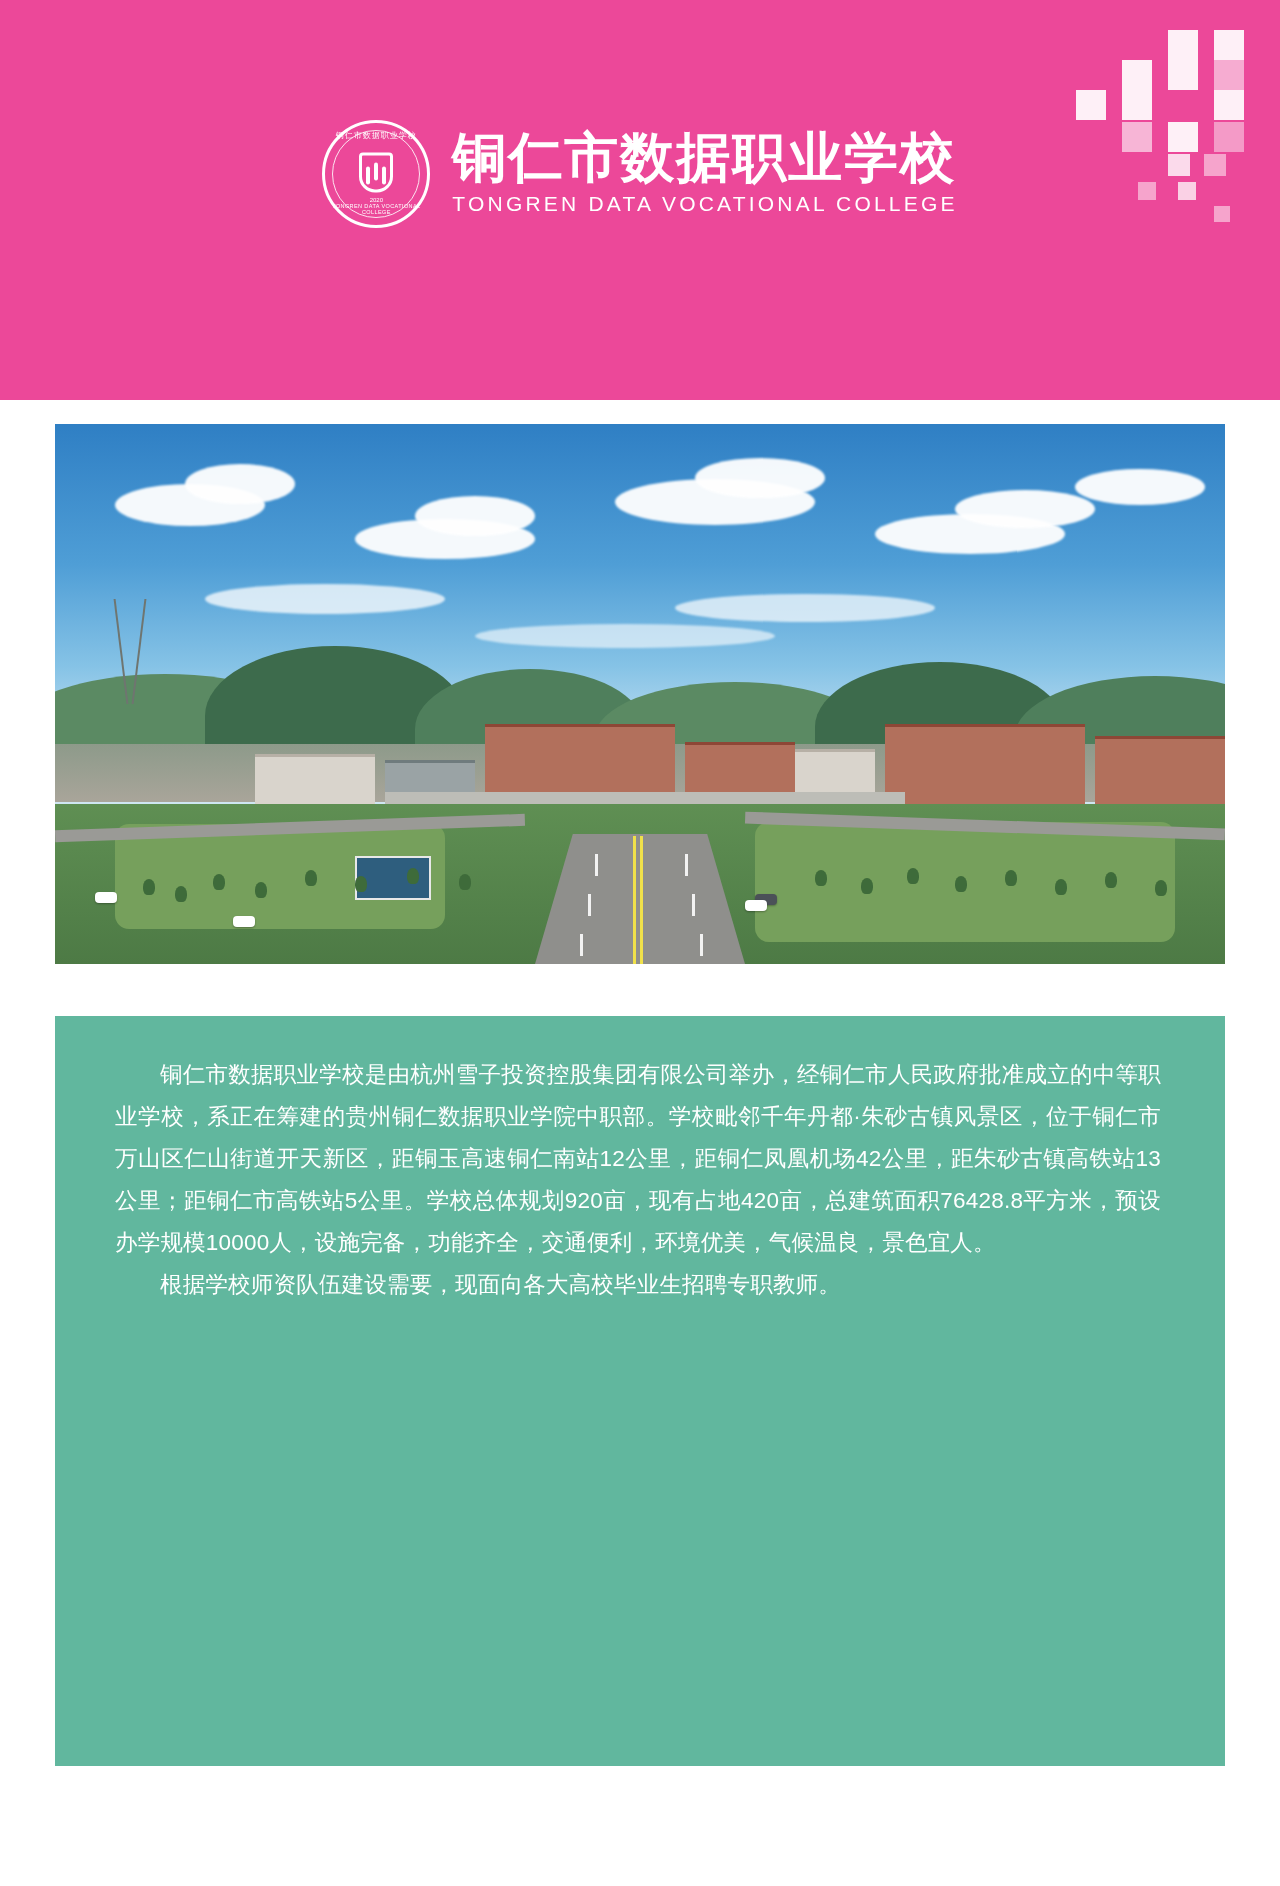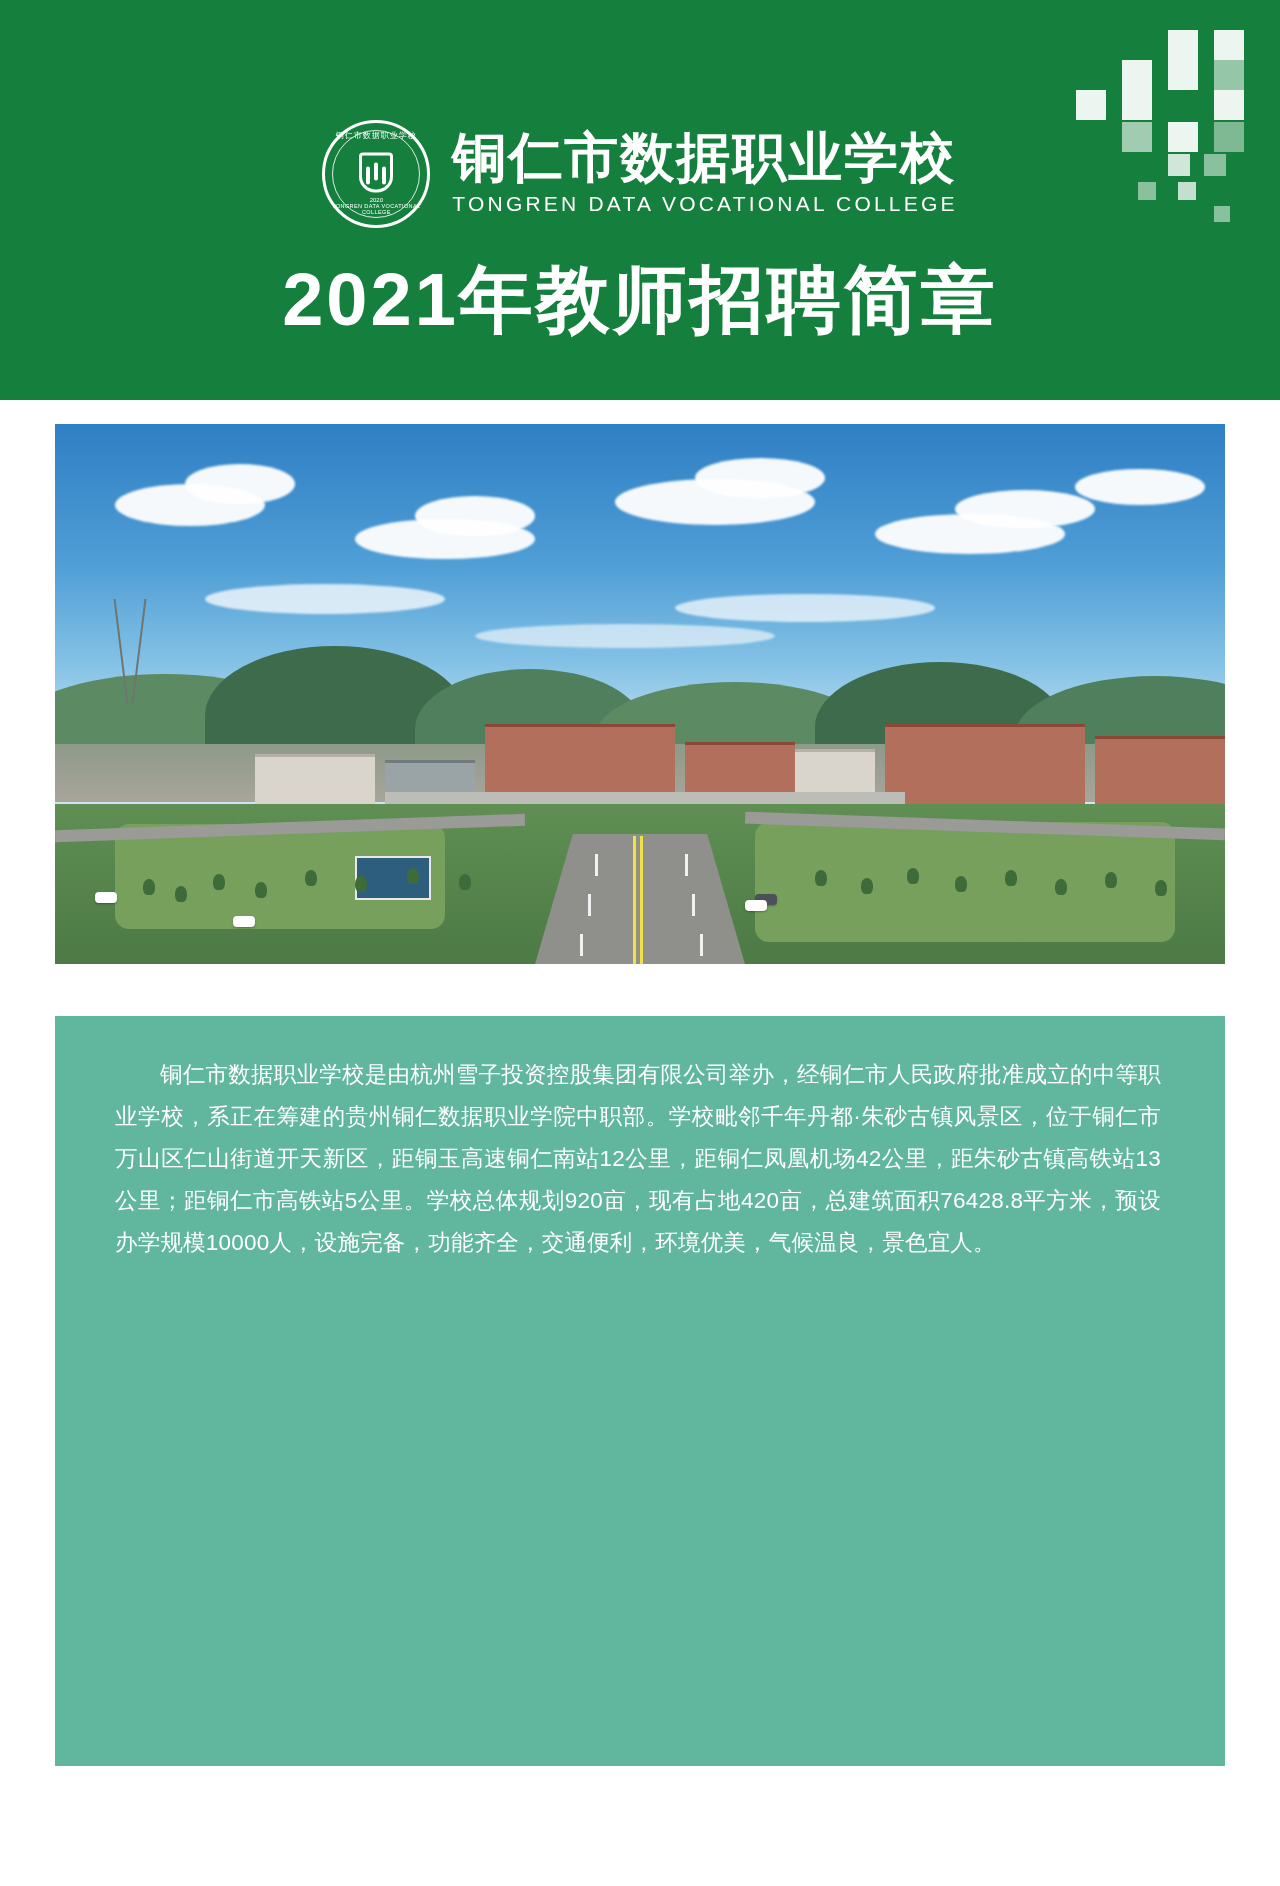--- a/index.html
+++ b/index.html
@@ -23,21 +23,21 @@
     box-sizing: border-box;
   }
 
   
   .header {
     position: absolute;
     left: 0;
     top: 0;
     width: 1280px;
     height: 400px;
-    background: #15803d;
+    background: #ec4899;
     overflow: hidden;
   }
   .header-inner {
     position: relative;
     width: 100%;
     height: 100%;
   }
 
   
   .pixels {
@@ -385,21 +385,20 @@
           <div class="logo-mark"></div>
           <div class="logo-year">2020</div>
           <div class="logo-en-bottom">TONGREN DATA VOCATIONAL COLLEGE</div>
         </div>
         <div class="brand-text">
           <div class="school-cn">铜仁市数据职业学校</div>
           <div class="school-en">TONGREN DATA VOCATIONAL COLLEGE</div>
         </div>
       </div>
 
-      <div class="poster-title">2021年教师招聘简章</div>
     </div>
   </div>
 
   <div class="photo-wrap">
     <div class="photo">
 
       <div class="cloud" style="left:60px;top:60px;width:150px;height:42px;"></div>
       <div class="cloud" style="left:130px;top:40px;width:110px;height:40px;"></div>
       <div class="cloud" style="left:300px;top:95px;width:180px;height:40px;"></div>
       <div class="cloud" style="left:360px;top:72px;width:120px;height:40px;"></div>
@@ -471,19 +470,20 @@
       <div class="tree" style="left:900px;top:452px;"></div>
       <div class="tree" style="left:950px;top:446px;"></div>
       <div class="tree" style="left:1000px;top:455px;"></div>
       <div class="tree" style="left:1050px;top:448px;"></div>
       <div class="tree" style="left:1100px;top:456px;"></div>
     </div>
   </div>
 
   <div class="body-block">
     <p class="para">铜仁市数据职业学校是由杭州雪子投资控股集团有限公司举办，经铜仁市人民政府批准成立的中等职业学校，系正在筹建的贵州铜仁数据职业学院中职部。学校毗邻千年丹都·朱砂古镇风景区，位于铜仁市万山区仁山街道开天新区，距铜玉高速铜仁南站12公里，距铜仁凤凰机场42公里，距朱砂古镇高铁站13公里；距铜仁市高铁站5公里。学校总体规划920亩，现有占地420亩，总建筑面积76428.8平方米，预设办学规模10000人，设施完备，功能齐全，交通便利，环境优美，气候温良，景色宜人。</p>
+    <p class="para">根据学校师资队伍建设需要，现面向各大高校毕业生招聘专职教师。</p>
   </div>
 
   <div class="edge-left"></div>
   <div class="edge-right"></div>
   <div class="edge-bottom"></div>
 
 </div>
 
 </body></html>

